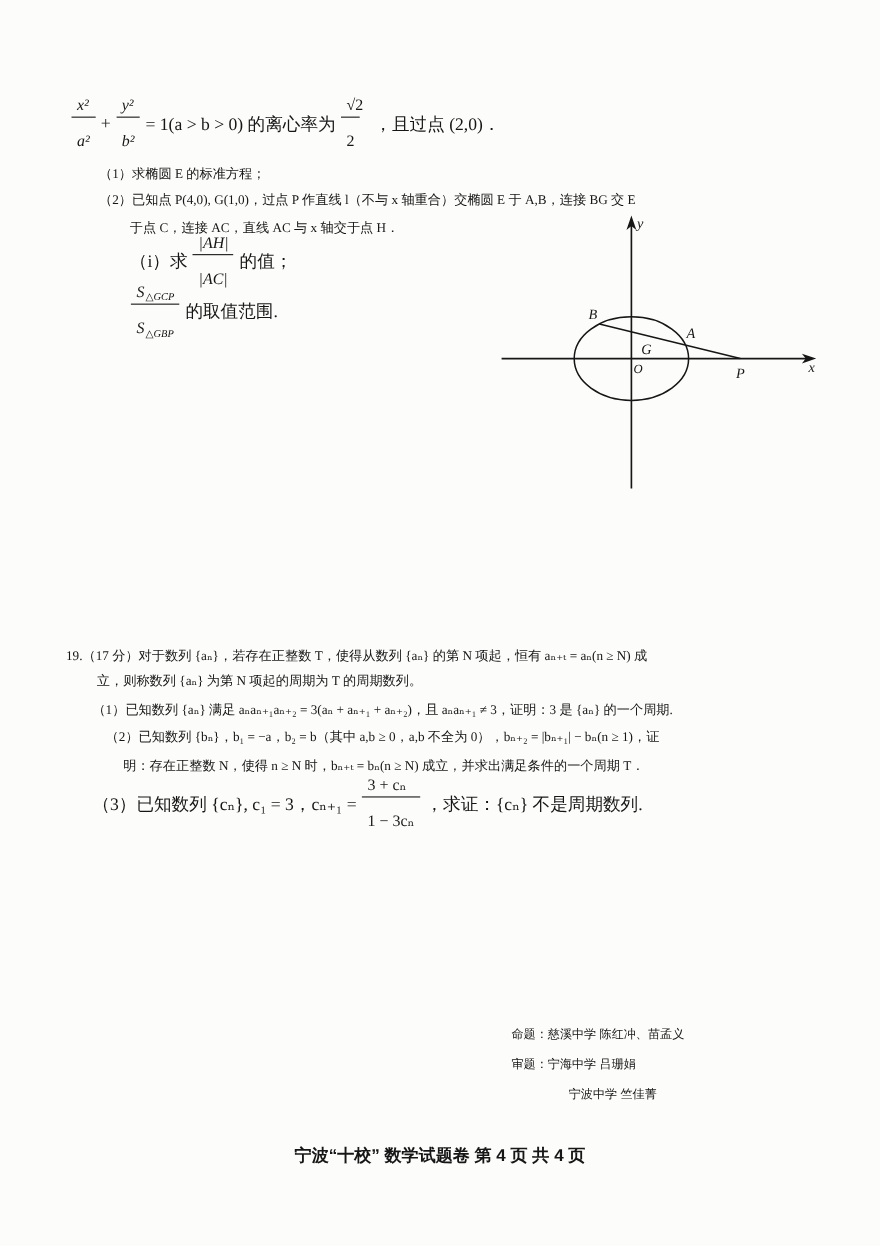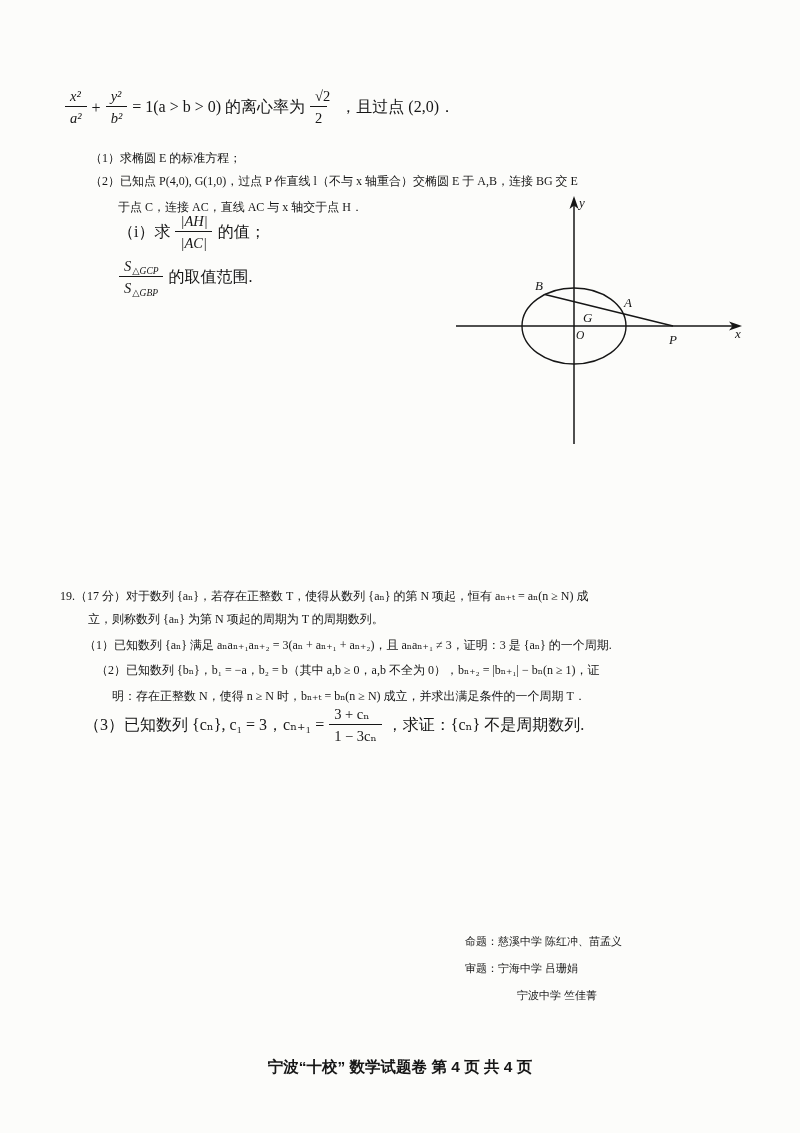--- a/index.html
+++ b/index.html
@@ -18,33 +18,33 @@
     font-size:12px; line-height:24px; white-space:nowrap;
   }
   .mathrow {
     display:flex; align-items:center; font-size:16px; white-space:nowrap;
   }
   .frac {
     display:inline-flex; flex-direction:column; align-items:flex-start;
     margin:0 5px; font-size:14.5px; line-height:1.2; text-align:center;
   }
   .frac .fnum { display:flex; align-items:baseline; padding:0 5px 1px; }
-  .frac .fden { display:flex; align-items:baseline; border-top:1.5px solid #161616; padding:3px 5px 0; }
+  .frac .fden { display:flex; align-items:baseline; border-top:1.5px solid #161616; padding:14px 5px 0; }
   .it { font-style:italic; }
   .ssub { font-size:9.5px; transform:translateY(3px); margin-left:1px; }
   .credits {
     font-family:"Liberation Sans","DejaVu Sans",sans-serif;
     font-weight:400; font-size:11px; line-height:27px; white-space:nowrap;
   }
   .credits .row { display:flex; }
   .credits .indent { padding-left:52px; }
   .footer {
     left:0; width:800px; text-align:center;
     font-family:"Liberation Sans","DejaVu Sans",sans-serif;
-    font-weight:700; font-size:15.5px; white-space:nowrap;margin-top:17px;
+    font-weight:700; font-size:15.5px; white-space:nowrap;
   }
   svg text {
     font-family:"Liberation Serif","DejaVu Serif",serif;
     font-style:italic; font-size:13px; fill:#161616;
   }
   svg .lbl-o { font-size:11.5px; }
 </style>
 </head>
 <body>
 

